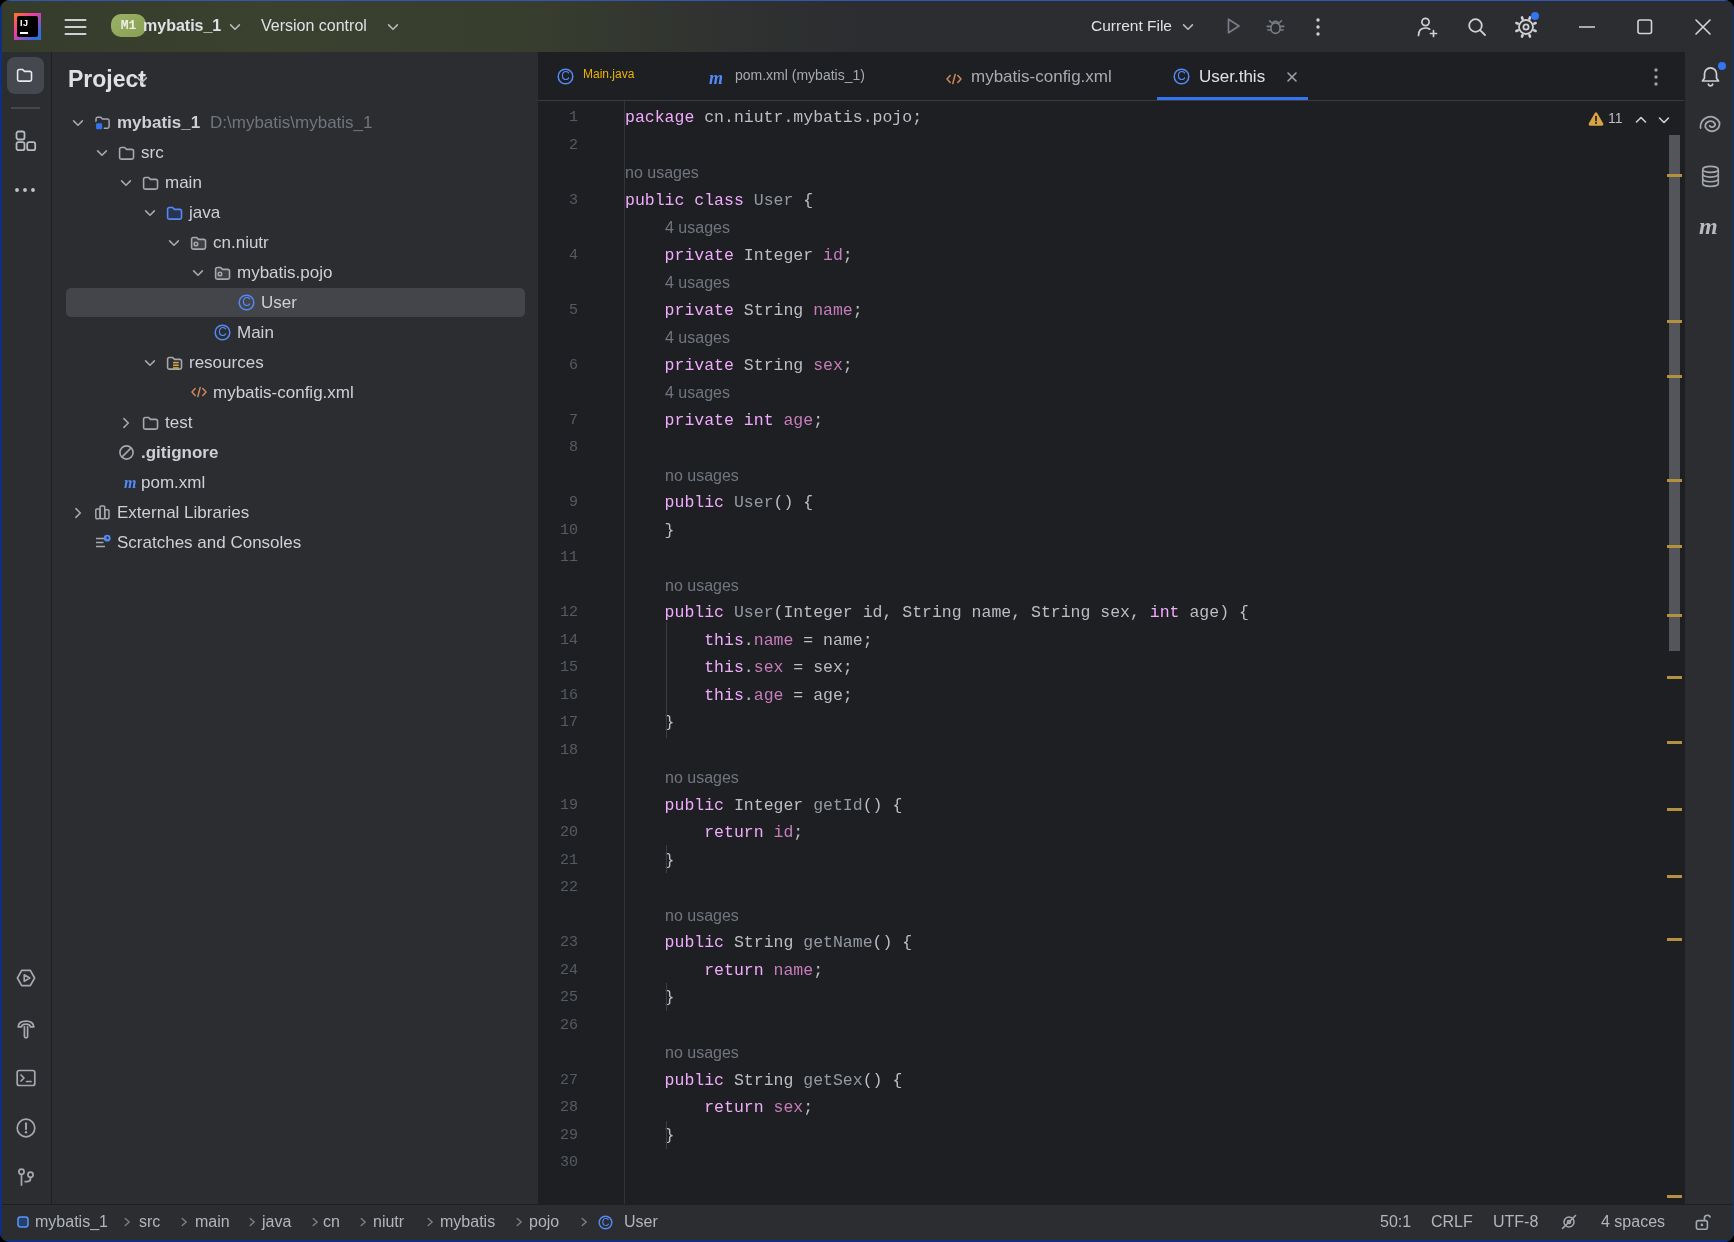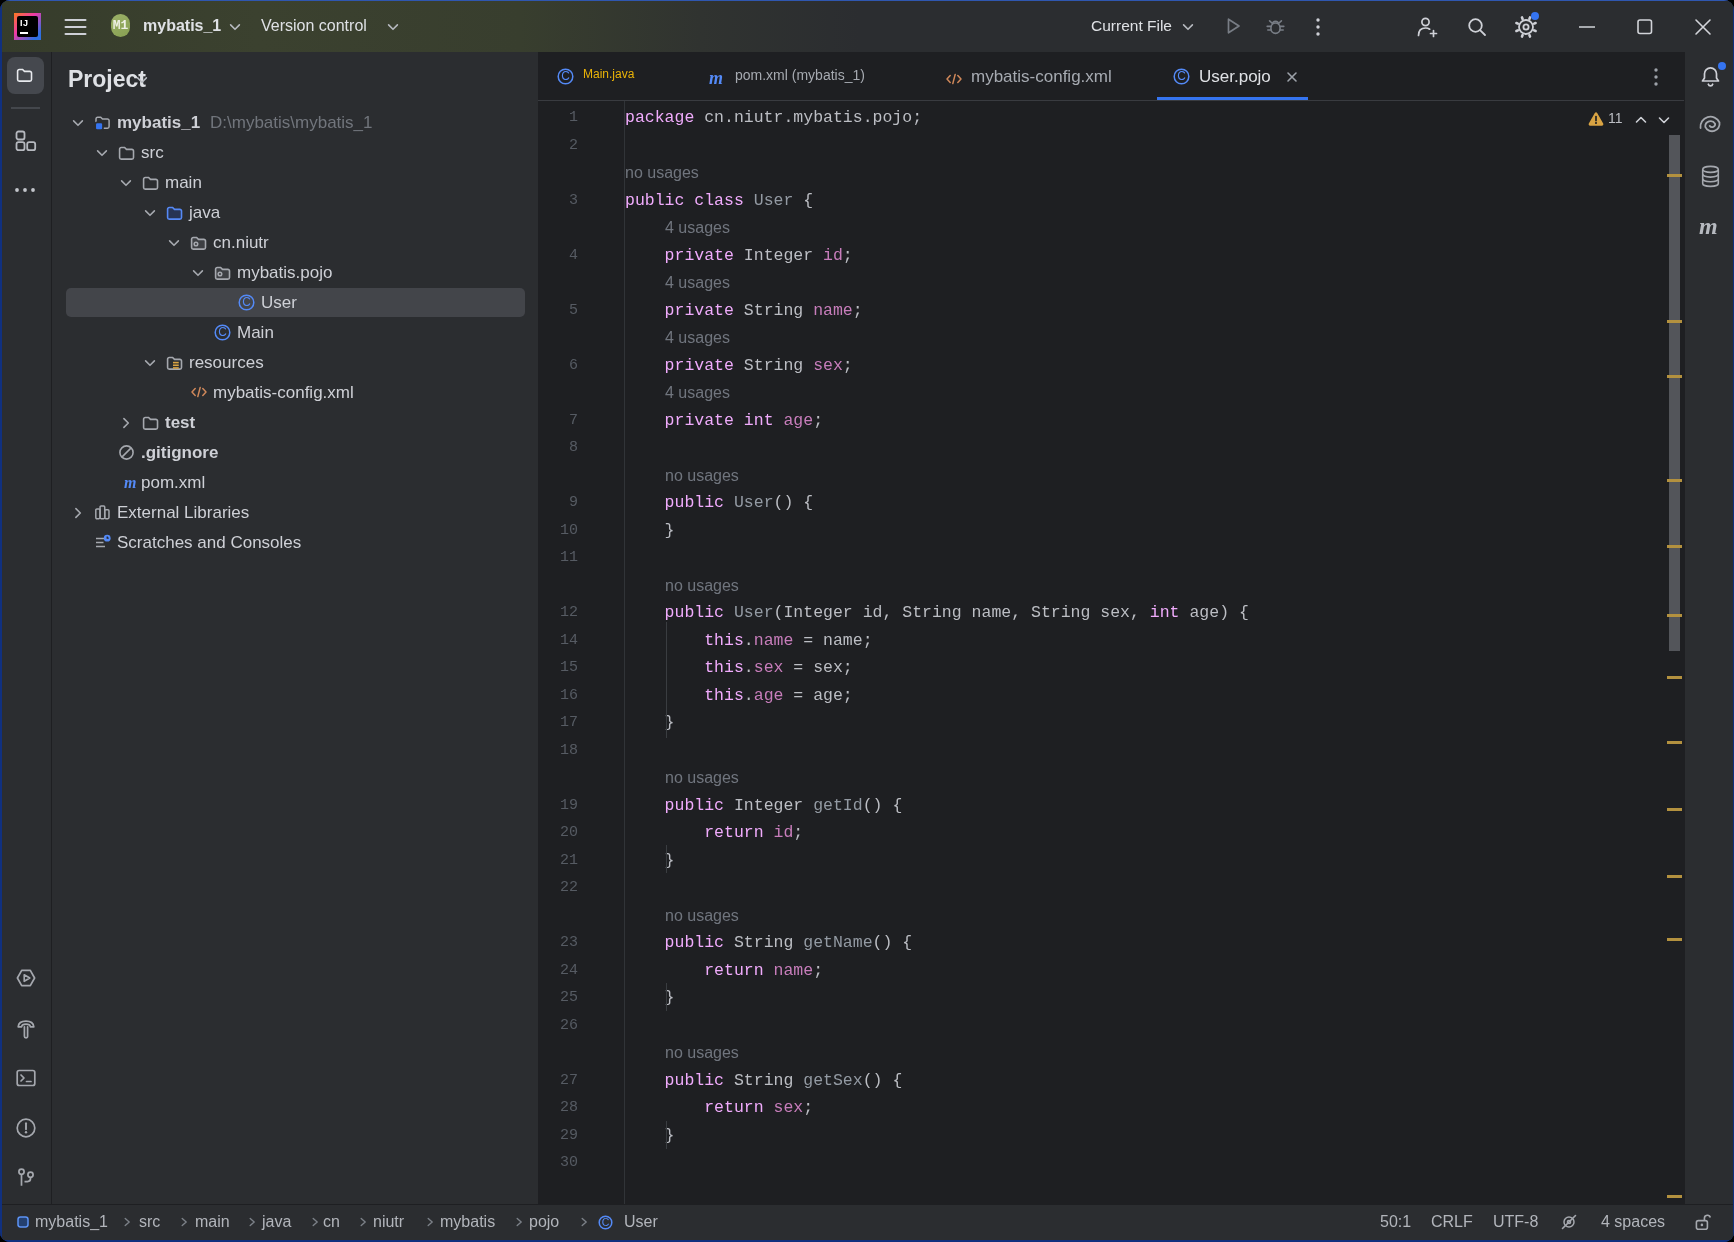--- a/index.html
+++ b/index.html
@@ -44,21 +44,21 @@
           <div class="abs" style="left:3px;bottom:3px;width:8px;height:1.8px;background:#fff"></div>
         </div>
       </div>
 <svg class="abs" style="left:64px;top:17px" width="23" height="18">
         <g stroke="#ced0d6" stroke-width="2" stroke-linecap="round">
           <path d="M1.5 2 h20"></path>
           <path d="M1.5 9 h20"></path>
           <path d="M1.5 16 h20"></path>
         </g>
       </svg>
-<div class="abs" style="left:111px;top:13px;width:19px;height:23px;border-radius:10px;background:linear-gradient(145deg,#9cb168,#87a052);text-align:center"><span style="font-family:'Liberation Mono',monospace;font-size:13px;font-weight:bold;color:#eef0e4;line-height:23px">M1</span></div>
+<div class="abs" style="left:111px;top:13px;width:35px;height:23px;border-radius:10px;background:linear-gradient(145deg,#9cb168,#87a052);text-align:center"><span style="font-family:'Liberation Mono',monospace;font-size:13px;font-weight:bold;color:#eef0e4;line-height:23px">M1</span></div>
 <span class="abs tbtxt" style="left:143px;top:16px;font-weight:bold">mybatis_1</span>
 <svg class="abs" style="left:227px;top:18px" width="16" height="16">
         <path d="M3.6 5.9 8 10.3 12.4 5.9" fill="none" stroke="#b6b9bf" stroke-width="1.6" stroke-linecap="round" stroke-linejoin="round"></path>
       </svg>
 <span class="abs tbtxt" style="left:261px;top:16px">Version control</span>
 <svg class="abs" style="left:385px;top:18px" width="16" height="16">
         <path d="M3.6 5.9 8 10.3 12.4 5.9" fill="none" stroke="#b6b9bf" stroke-width="1.6" stroke-linecap="round" stroke-linejoin="round"></path>
       </svg>
 <span class="abs tbtxt" style="left:1091px;top:16px;font-size:15.5px">Current File</span>
 <svg class="abs" style="left:1180px;top:18px" width="16" height="16">
@@ -246,21 +246,21 @@
         <path d="M10.2 3.4 7.8 12.6"></path>
       </g>
     </svg>
 <span class="trow" style="left:213px;top:378px;font-weight:normal">mybatis-config.xml</span>
 <svg class="abs" style="left:118px;top:415px" width="16" height="16">
       <path d="M5.9 3.6 10.3 8 5.9 12.4" fill="none" stroke="#a5a8ae" stroke-width="1.6" stroke-linecap="round" stroke-linejoin="round"></path>
     </svg>
 <svg class="abs" style="left:142px;top:414px" width="17" height="17" viewBox="0 0 16 16">
       <path d="M1.5 12.6 V4.9 a1.6 1.6 0 0 1 1.6-1.6 h3.1 l1.8 1.8 h5 a1.6 1.6 0 0 1 1.6 1.6 v5.9 a1.6 1.6 0 0 1-1.6 1.6 h-9.9 a1.6 1.6 0 0 1-1.6-1.6 z" fill="none" stroke="#a5a8ae" stroke-width="1.5"></path>
     </svg>
-<span class="trow" style="left:165px;top:408px;font-weight:bold">test</span>
+<span class="trow" style="left:165px;top:408px;font-weight:normal">test</span>
 <svg class="abs" style="left:118px;top:444px" width="17" height="17" viewBox="0 0 16 16">
       <circle cx="8" cy="8" r="6.2" fill="none" stroke="#a5a8ae" stroke-width="1.5"></circle>
       <path d="M3.9 12.1 12.1 3.9" stroke="#a5a8ae" stroke-width="1.5"></path>
     </svg>
 <span class="trow" style="left:141px;top:438px;font-weight:bold">.gitignore</span>
 <span class="abs" style="left:124px;top:475px;font-family:'Liberation Serif',serif;font-style:italic;font-weight:bold;font-size:16px;color:#548af7;line-height:16px">m</span>
 <span class="trow" style="left:141px;top:468px;font-weight:normal">pom.xml</span>
 <svg class="abs" style="left:70px;top:505px" width="16" height="16">
       <path d="M5.9 3.6 10.3 8 5.9 12.4" fill="none" stroke="#a5a8ae" stroke-width="1.6" stroke-linecap="round" stroke-linejoin="round"></path>
     </svg>
@@ -296,21 +296,21 @@
         <path d="M5.2 4.6 2 8 5.2 11.4"></path>
         <path d="M12.8 4.6 16 8 12.8 11.4"></path>
         <path d="M10.2 3.4 7.8 12.6"></path>
       </g>
     </svg>
 <span class="abs" style="left:971px;top:67px;font-size:17px;color:#a6aab1">mybatis-config.xml</span>
 <svg class="abs" style="left:1173px;top:68px" width="17" height="17" viewBox="0 0 17 17">
       <circle cx="8.5" cy="8.5" r="7.3" fill="none" stroke="#548af7" stroke-width="1.5"></circle>
       <text x="8.5" y="12.1" text-anchor="middle" font-family="Liberation Sans" font-size="11.899999999999999px" fill="#548af7">C</text>
     </svg>
-<span class="abs" style="left:1199px;top:67px;font-size:17px;color:#dfe1e5">User.pojo</span>
+<span class="abs" style="left:1199px;top:67px;font-size:17px;color:#dfe1e5">User.this</span>
 <svg class="abs" style="left:1285px;top:70px" width="14" height="14" viewBox="0 0 14 14">
       <path d="M3 3 11 11 M11 3 3 11" stroke="#9da2aa" stroke-width="1.6" stroke-linecap="round"></path>
     </svg>
 <div class="abs" style="left:1157px;top:97px;width:151px;height:3px;background:#3574f0"></div>
 <svg class="abs" style="left:1653px;top:67px" width="6" height="20" viewBox="0 0 6 20">
       <g fill="#9da2aa">
         <circle cx="3" cy="3" r="1.7"></circle>
         <circle cx="3" cy="10" r="1.7"></circle>
         <circle cx="3" cy="17" r="1.7"></circle>
       </g>

